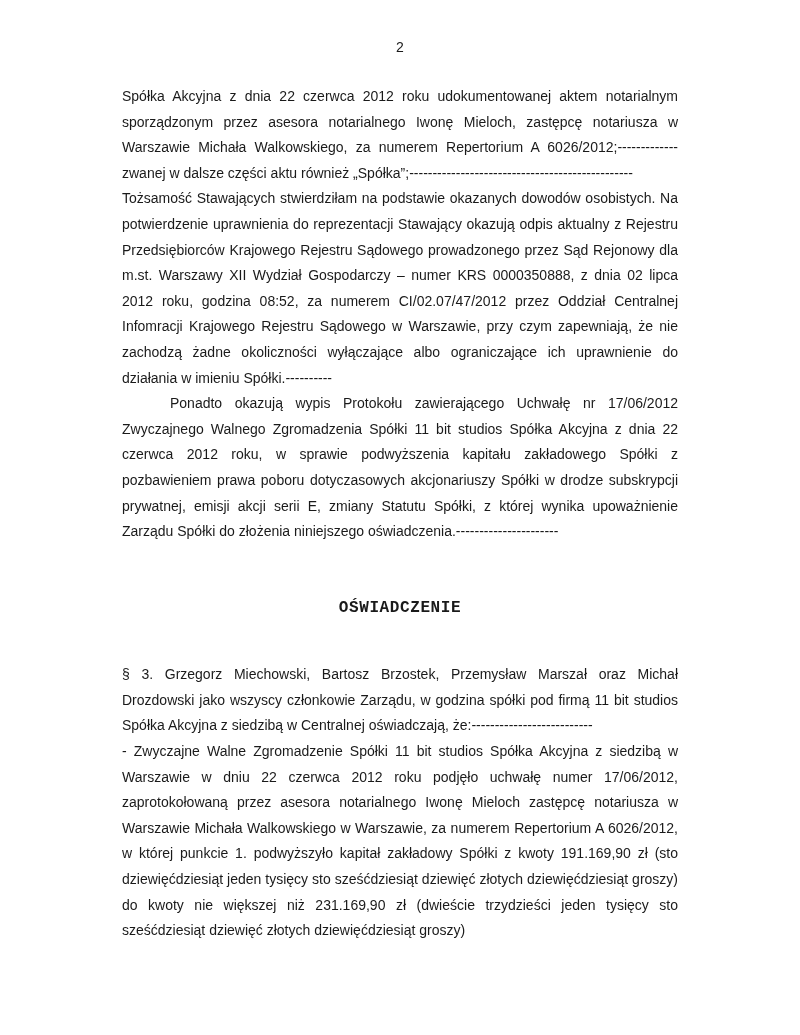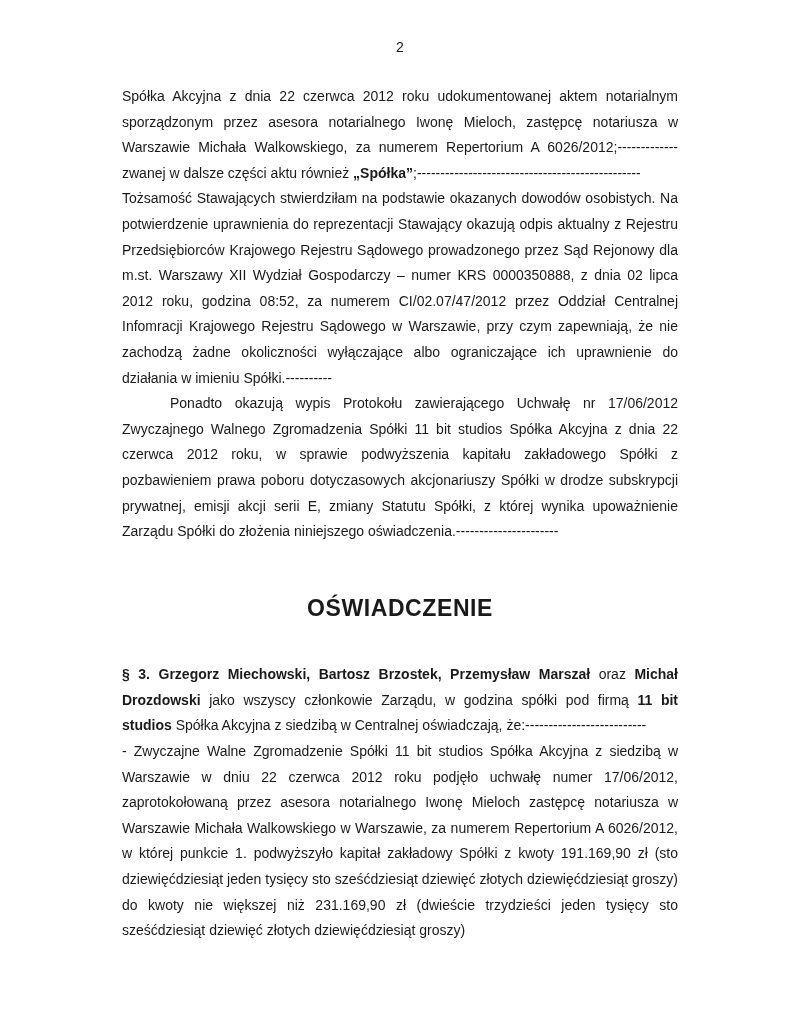--- a/index.html
+++ b/index.html
@@ -27,28 +27,28 @@
     .doc-body {
       font-size: 14px;
       line-height: 25.6px;
     }
     .para {
       text-align: justify;
       margin: 0;
       word-break: break-word;
     }
     .para.indent { text-indent: 48px; }
-    .para b, .para .bold { font-weight: bold; }
+    .para b, .para .bold { font-weight: normal; }
     .heading {
       text-align: center;
-      font-size: 23px;
+      font-size: 16px;
       font-weight: bold;
       letter-spacing: 0.6px;
       margin: 51px 0 41px 0;
-      font-family: Liberation Sans, sans-serif;
+      font-family: Liberation Mono, monospace;
     }
   </style>
 </head>
 <body>
 
 <div class="page">
 
   <div class="page-number">2</div>
 
   <div class="doc-body">

